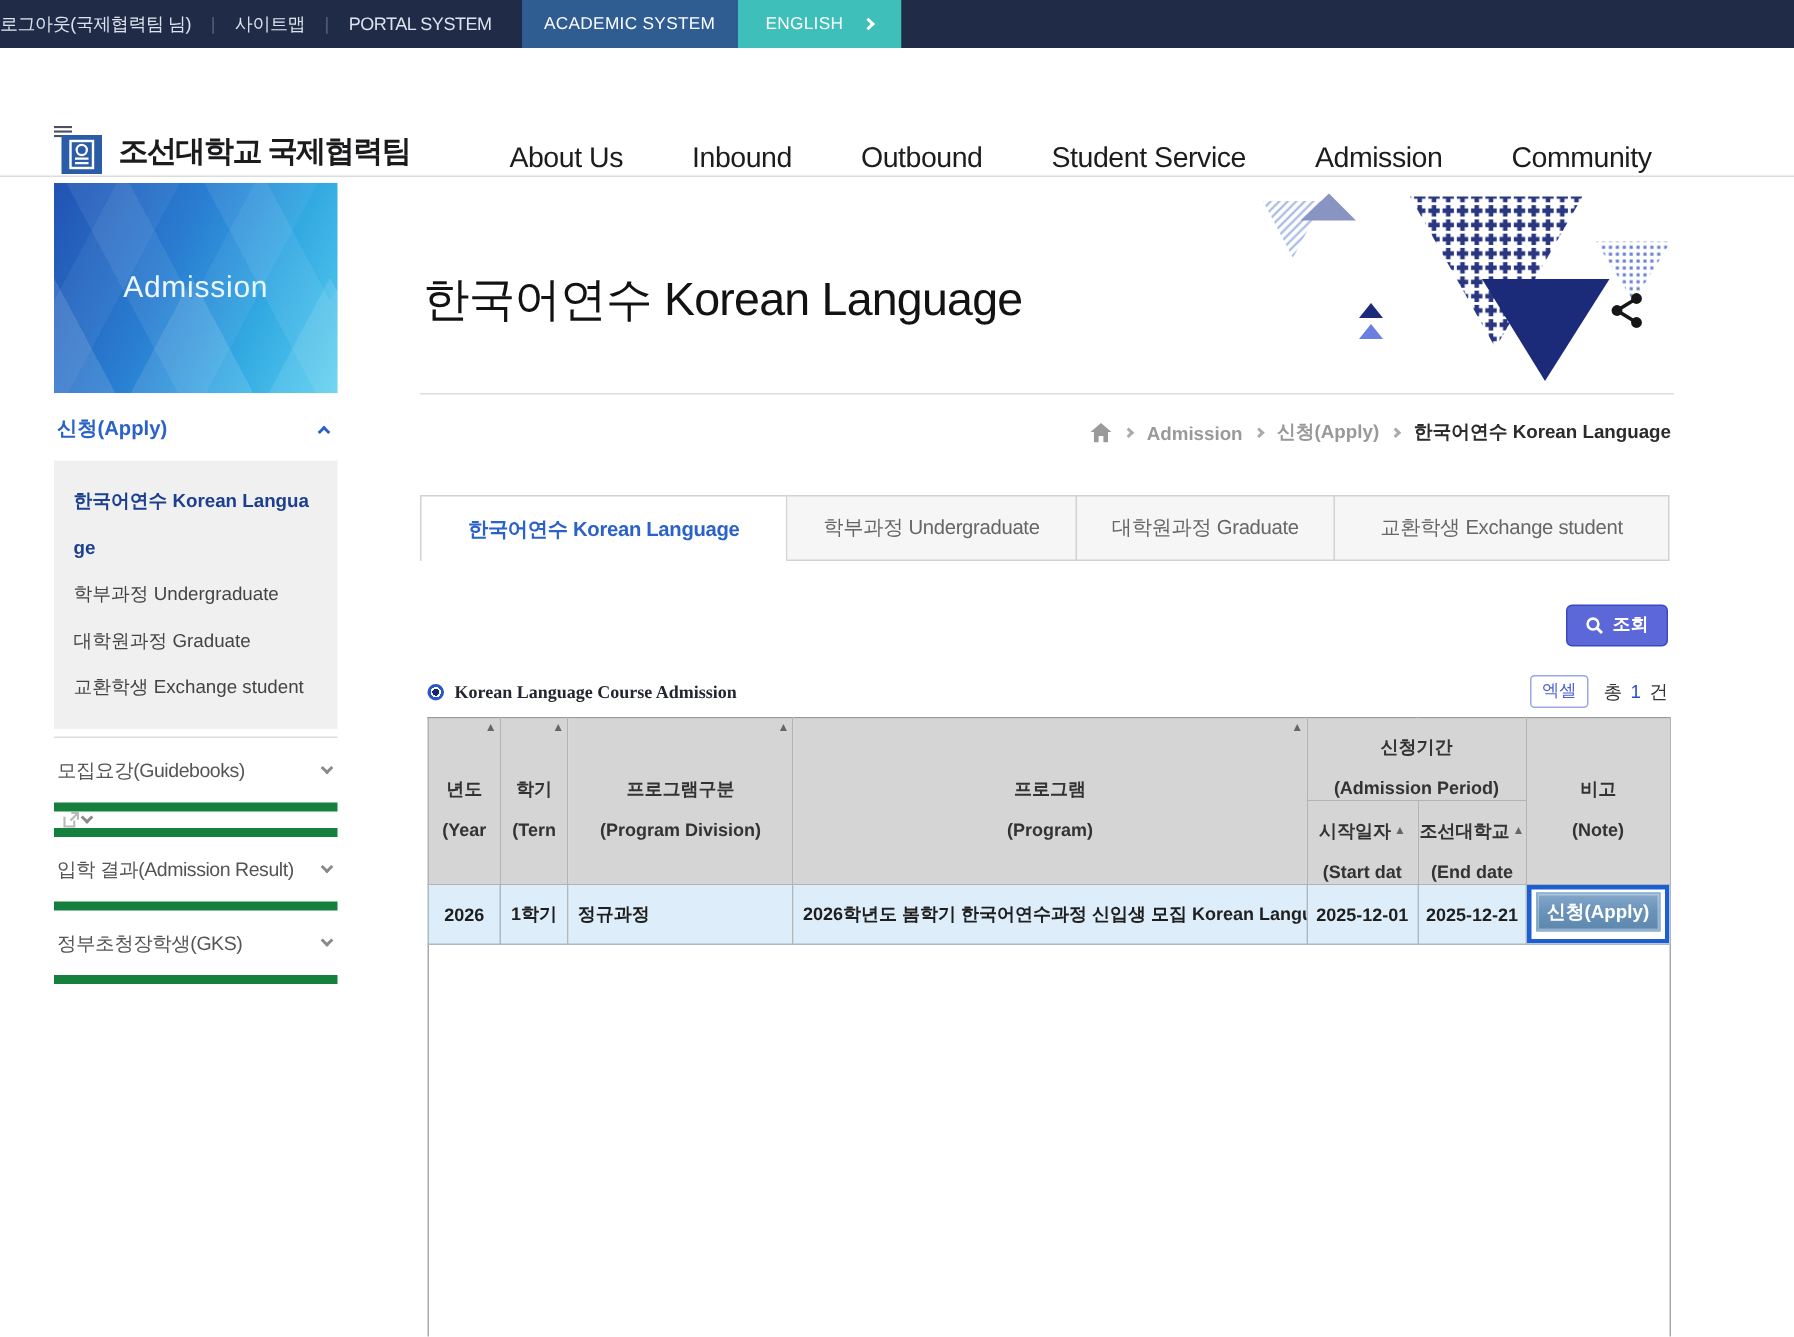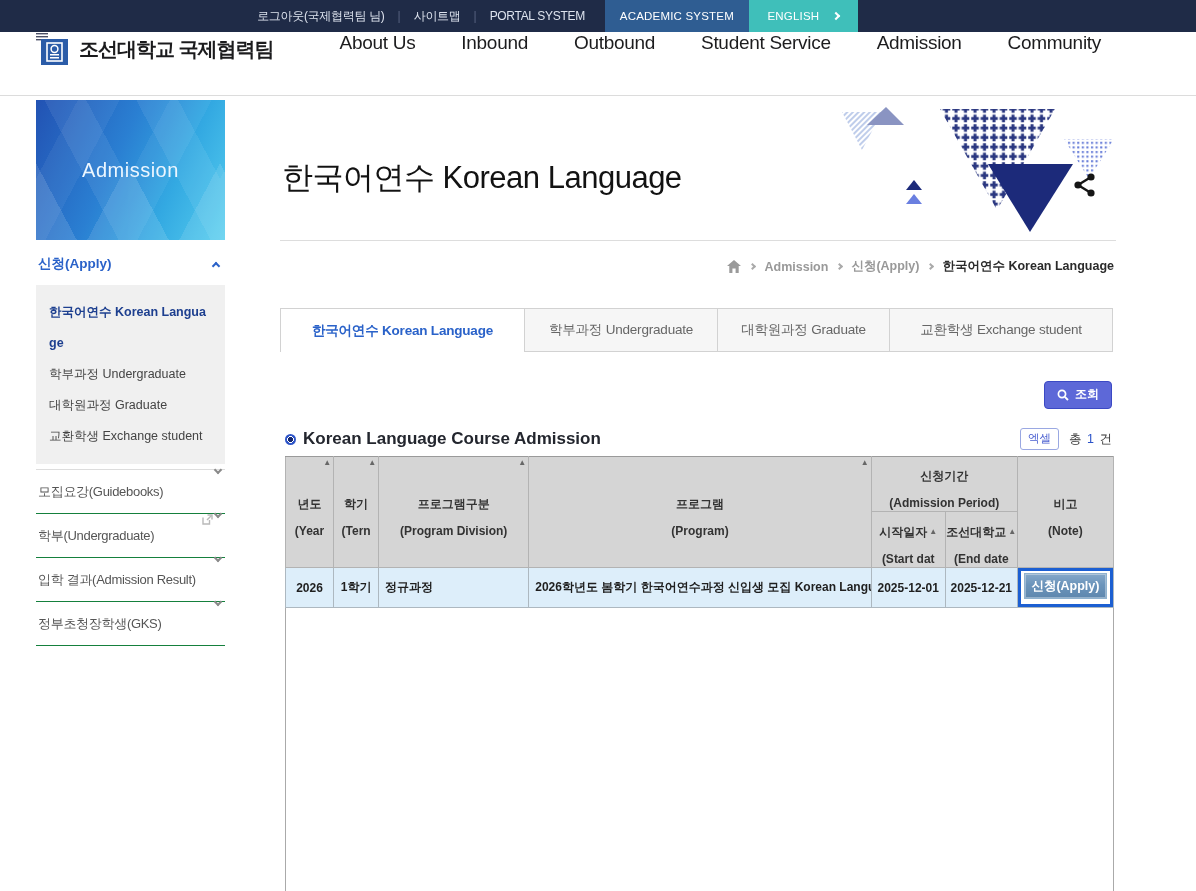--- a/index.html
+++ b/index.html
@@ -2,34 +2,34 @@
 <html><head>
 <meta charset="utf-8">
 <style>
   * { box-sizing: border-box; margin: 0; padding: 0; }
   html,body { width:1196px; height:891px; }
   body {
     font-family: "Liberation Sans", "DejaVu Sans", sans-serif;
     background:#fff; color:#222; overflow:hidden; position:relative;
   }
   
-  .topbar { height:32px; background:#1f2b47; display:flex; align-items:stretch; justify-content:center; font-size:12px; color:#dde3ee; }
+  .topbar { height:32px; background:#1f2b47; display:flex; align-items:stretch; justify-content:flex-start; font-size:12px; color:#dde3ee; }
   .tb-links { display:flex; align-items:center; gap:13px; padding-right:20px; }
   .tb-links .tb-link { cursor:pointer; letter-spacing:-0.3px; }
   .tb-sep { color:#5a6residual480; color:#56617e; }
   .tb-box { display:flex; align-items:center; justify-content:center; font-size:11.5px; letter-spacing:0.2px; color:#fff; }
   .tb-academic { width:144px; background:#2f5d92; cursor:pointer; }
   .tb-english { width:109px; background:#3fbfba; cursor:pointer; gap:14px; }
   .tb-tail { width:81px; background:#1f2b47; }
   .chev { display:inline-block; width:6px; height:6px; border:solid #fff; border-width:2px 2px 0 0; }
   .chev.right { transform:rotate(45deg); }
   .chev.down { border-color:#8a8a8a; transform:rotate(135deg); margin-top:-3px; }
   .chev.up   { border-color:#2a62c9; transform:rotate(-45deg); margin-top:3px; }
   
-  .header { height:64px; border-bottom:1px solid #dcdcdc; display:flex; align-items:flex-start; background:#fff; }
+  .header { height:86px; border-bottom:1px solid #dcdcdc; display:flex; align-items:flex-end; background:#fff; }
   .logo { display:flex; align-items:center; margin-left:36px; gap:9px; cursor:pointer; }
   .logo-text { font-size:20px; font-weight:800; color:#1b1b1d; letter-spacing:-1px; }
   .mainnav { margin-left:auto; margin-right:95px; display:flex; gap:46px; font-size:19px; color:#1c1c1e; font-weight:500; letter-spacing:-0.3px; }
   .mainnav span { cursor:pointer; white-space:nowrap; }
   
   .page { position:relative; height:777px; }
   
   .sidebar { position:absolute; left:36px; top:4px; width:189px; }
   .banner { height:140px; color:#ecf6ff; font-size:20px; letter-spacing:0.5px;
     display:flex; align-items:center; justify-content:center;
@@ -37,21 +37,21 @@
       linear-gradient(62deg, rgba(255,255,255,0.12) 25%, transparent 25% 50%, rgba(255,255,255,0.07) 50% 75%, transparent 75%),
       linear-gradient(-62deg, rgba(255,255,255,0.10) 25%, transparent 25% 50%, rgba(255,255,255,0.05) 50% 75%, transparent 75%),
       linear-gradient(115deg, #2252b3 0%, #2a7fd2 42%, #33a9e2 70%, #55cdee 100%);
     background-size: 92px 142px, 92px 142px, 100% 100%;
   }
   .apply-head { display:flex; align-items:center; justify-content:space-between; padding:15px 6px 12px 2px; color:#2a62c9; font-weight:700; font-size:13.5px; cursor:pointer; }
   .submenu { background:#f0f0f0; padding:12px 13px; }
   .sub-item { font-size:12.5px; line-height:31px; color:#444; word-break:break-all; cursor:pointer; }
   .sub-item.active { color:#1d3f8f; font-weight:700; }
   .side-menu { margin-top:5px; border-top:1px solid #ddd; }
-  .menu-item { display:flex; padding:0 4px 0 2px; border-bottom:1px solid #15803d; cursor:pointer; }
+  .menu-item { display:flex; align-items:center; padding:0 4px 0 2px; border-bottom:6px solid #15803d; cursor:pointer; }
   .menu-label { flex:1; font-size:13px; line-height:43px; color:#555; word-break:break-all; letter-spacing:-0.3px; }
   .ext-ic { flex:0 0 auto; margin:0 2px 0 4px; }
   
   .main { position:absolute; left:280px; top:0; width:836px; height:777px; }
   .deco { position:absolute; top:8px; right:1px; }
   .page-title { margin:61px 0 0 2px; font-size:31px; font-weight:500; color:#121212; letter-spacing:-0.5px; }
   .divider { margin-top:41px; border:0; border-top:1px solid #ddd; }
   .breadcrumb { margin-top:17px; display:flex; justify-content:flex-end; align-items:center; gap:9px; font-size:12.5px; font-weight:700; color:#999; padding-right:2px; }
   .breadcrumb .bc-sep { display:inline-block; width:5px; height:5px; border:solid #aaa; border-width:2px 2px 0 0; transform:rotate(45deg); }
   .breadcrumb .bc-cur { color:#2b2b2b; }
@@ -63,21 +63,21 @@
   .tab:first-child { border-left:1px solid #d2d2d2; }
   .tab.active { background:#fff; border-bottom:none; color:#2a62c9; font-weight:700; }
   .t1{flex:0 0 245px} .t2{flex:0 0 193px} .t3{flex:0 0 172px} .t4{flex:0 0 223px}
   
   .search-row { margin-top:29px; display:flex; justify-content:flex-end; padding-right:4px; }
   .btn-search { display:flex; align-items:center; gap:6px; background:#5d68d8; border:1px solid #3b49c4; border-radius:4px; color:#fff; font-size:12px; font-weight:700; padding:4px 12px 5px; cursor:pointer; }
   
   .caption-row { margin-top:19px; display:flex; align-items:center; padding:0 4px 0 5px; }
   .bullet { width:11px; height:11px; border-radius:50%; margin-right:7px;
             background: radial-gradient(circle, #15276e 0 2.3px, #ffffff 2.3px 3.4px, #2e55c8 3.4px); }
-  .section-title { font-size:17px; font-weight:700; color:#23262e; }
+  .section-title { font-size:12px; font-weight:700; color:#23262e;font-family:Liberation Serif, serif; }
   .caption-right { margin-left:auto; display:flex; align-items:center; gap:10px; }
   .btn-excel { background:#fff; border:1px solid #9aa8e2; border-radius:3px; color:#4a5fd0; font-size:11.5px; padding:2px 7px 3px; cursor:pointer; }
   .total { font-size:12.5px; color:#333; font-weight:400; }
   .total .cnt { color:#2a52c8; padding:0 2px; }
   
   .grid-wrap { margin:6px 0 0 5px; width:829px; }
   table.grid { width:829px; border-collapse:collapse; table-layout:fixed; }
   .grid th { background:#d5d5d5; border:1px solid #b3b3b3; border-top:1px solid #9a9a9a; font-size:12px; color:#333;
              font-weight:700; text-align:center; position:relative; padding:0; overflow:hidden; white-space:nowrap; }
   .grid .h2l { line-height:15px; padding-top:12px; }
@@ -155,21 +155,20 @@
       <div class="sub-item">대학원과정 Graduate</div>
       <div class="sub-item">교환학생 Exchange student</div>
     </div>
 
     <div class="side-menu">
       <div class="menu-item">
         <span class="menu-label">모집요강(Guidebooks)</span>
         <span class="chev down"></span>
       </div>
       <div class="menu-item">
-        <span class="menu-label">학부(Undergraduate)</span>
         <svg class="ext-ic" width="11" height="11" viewBox="0 0 11 11">
           <path d="M1 3.5 V10 H7.5 V6" fill="none" stroke="#b9b9b9" stroke-width="1.4"></path>
           <path d="M5.5 1 H10 V5.5" fill="none" stroke="#b9b9b9" stroke-width="1.4"></path>
           <line x1="5" y1="6" x2="9.5" y2="1.5" stroke="#b9b9b9" stroke-width="1.4"></line>
         </svg>
         <span class="chev down"></span>
       </div>
       <div class="menu-item">
         <span class="menu-label">입학 결과(Admission Result)</span>
         <span class="chev down"></span>

